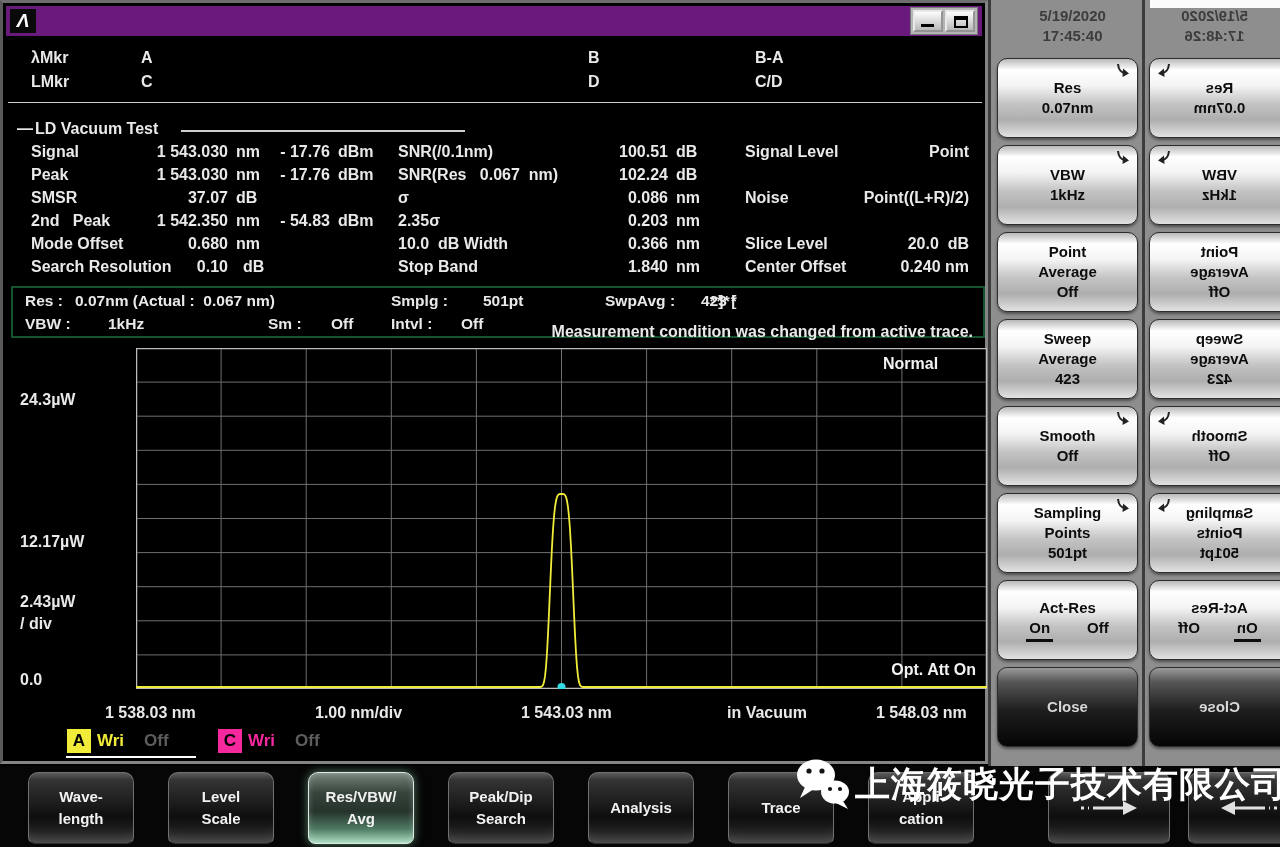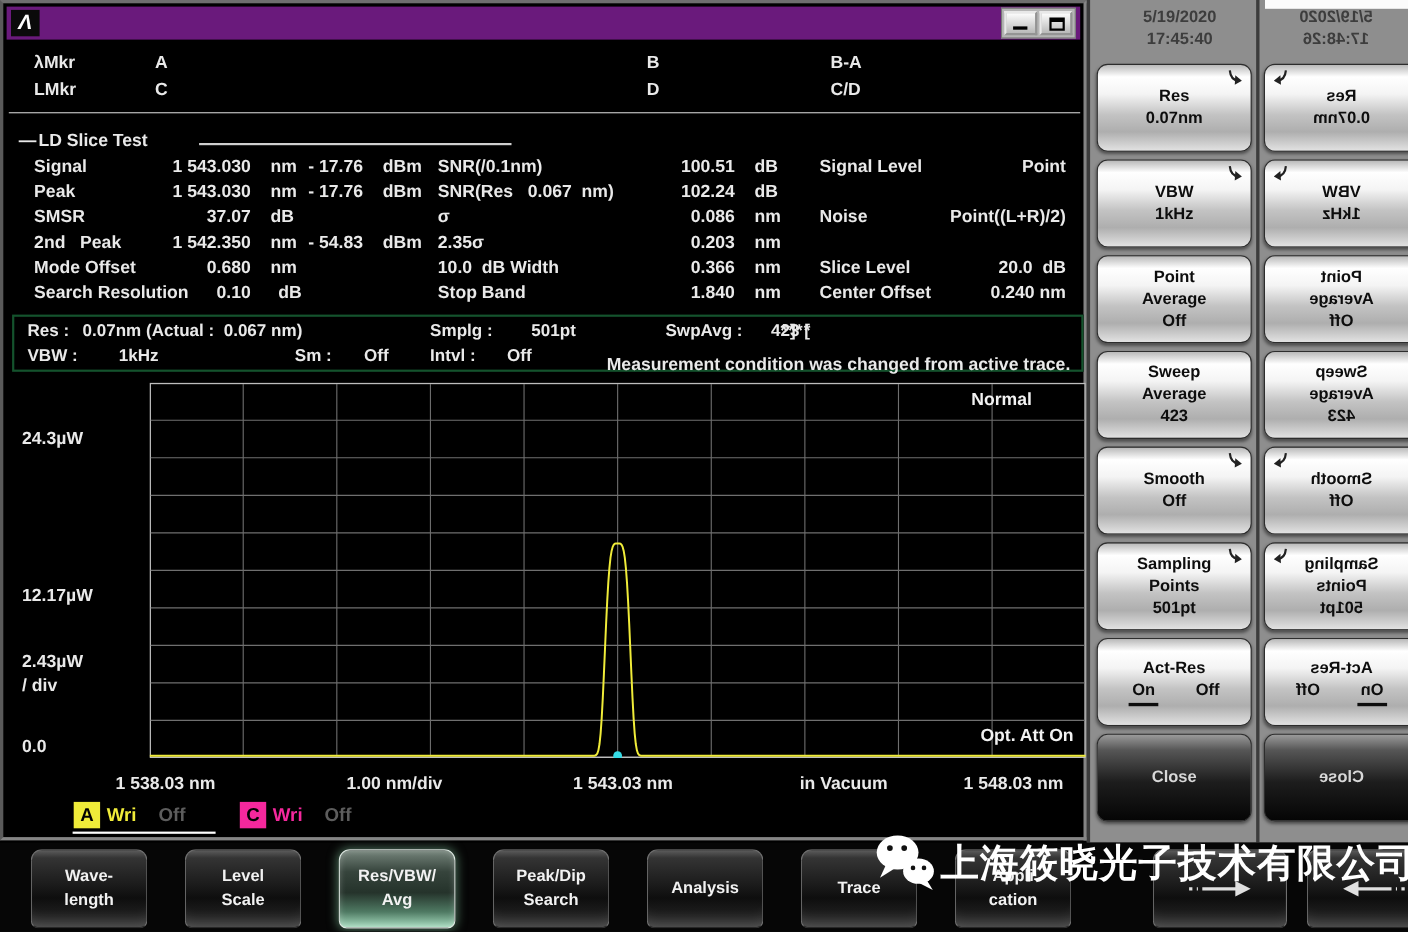--- a/index.html
+++ b/index.html
@@ -25,21 +25,21 @@
   .glyph-restore { position:absolute; left:7px; top:4px; width:14px; height:12px;
                    border:2px solid #000; border-top-width:4px; background:transparent; }
 
   
   .mtext { position:absolute; font-size:16px; white-space:pre; }
   .hline { position:absolute; background:#cfcfcf; height:1px; }
 
   
   .dp-label { position:absolute; font-size:16px; white-space:pre; }
   .dp-num   { position:absolute; font-size:16px; text-align:right; white-space:pre; }
-  .dp-unit  { position:absolute; font-size:16px; white-space:pre;margin-left:10px; }
+  .dp-unit  { position:absolute; font-size:16px; white-space:pre; }
 
   
   .settings { position:absolute; left:8px; top:260px; width:974px; height:52px;
               border:2px solid #14532d; background:#000; }
   .settings span { position:absolute; font-size:15.5px; white-space:pre; }
   .stars { font-size:11px; vertical-align:4px; letter-spacing:1px; }
 
   
   .chart-wrap { position:absolute; left:133px; top:345px; width:851px; height:341px; }
   .chart-wrap svg { display:block; }
@@ -117,21 +117,21 @@
     <span class="mtext" style="left:585px;top:46px">B</span>
     <span class="mtext" style="left:752px;top:46px">B-A</span>
     <span class="mtext" style="left:28px; top:70px">LMkr</span>
     <span class="mtext" style="left:138px;top:70px">C</span>
     <span class="mtext" style="left:585px;top:70px">D</span>
     <span class="mtext" style="left:752px;top:70px">C/D</span>
 
     <div class="hline" style="left:5px; top:99px; width:974px"></div>
 
     <span class="mtext" style="left:14px; top:117px">—</span>
-    <span class="mtext" style="left:32px; top:117px">LD Slice Test</span>
+    <span class="mtext" style="left:32px; top:117px">LD Vacuum Test</span>
     <div class="hline" style="left:178px; top:127px; width:284px; height:2px"></div>
 
     <span class="dp-label" style="left:28px;top:140px">Signal</span>
     <span class="dp-num" style="left:95px;top:140px;width:130px">1 543.030</span>
     <span class="dp-unit" style="left:233px;top:140px">nm</span>
     <span class="dp-num" style="left:245px;top:140px;width:82px">- 17.76</span>
     <span class="dp-unit" style="left:335px;top:140px">dBm</span>
 
     <span class="dp-label" style="left:28px;top:163px">Peak</span>
     <span class="dp-num" style="left:95px;top:163px;width:130px">1 543.030</span>

